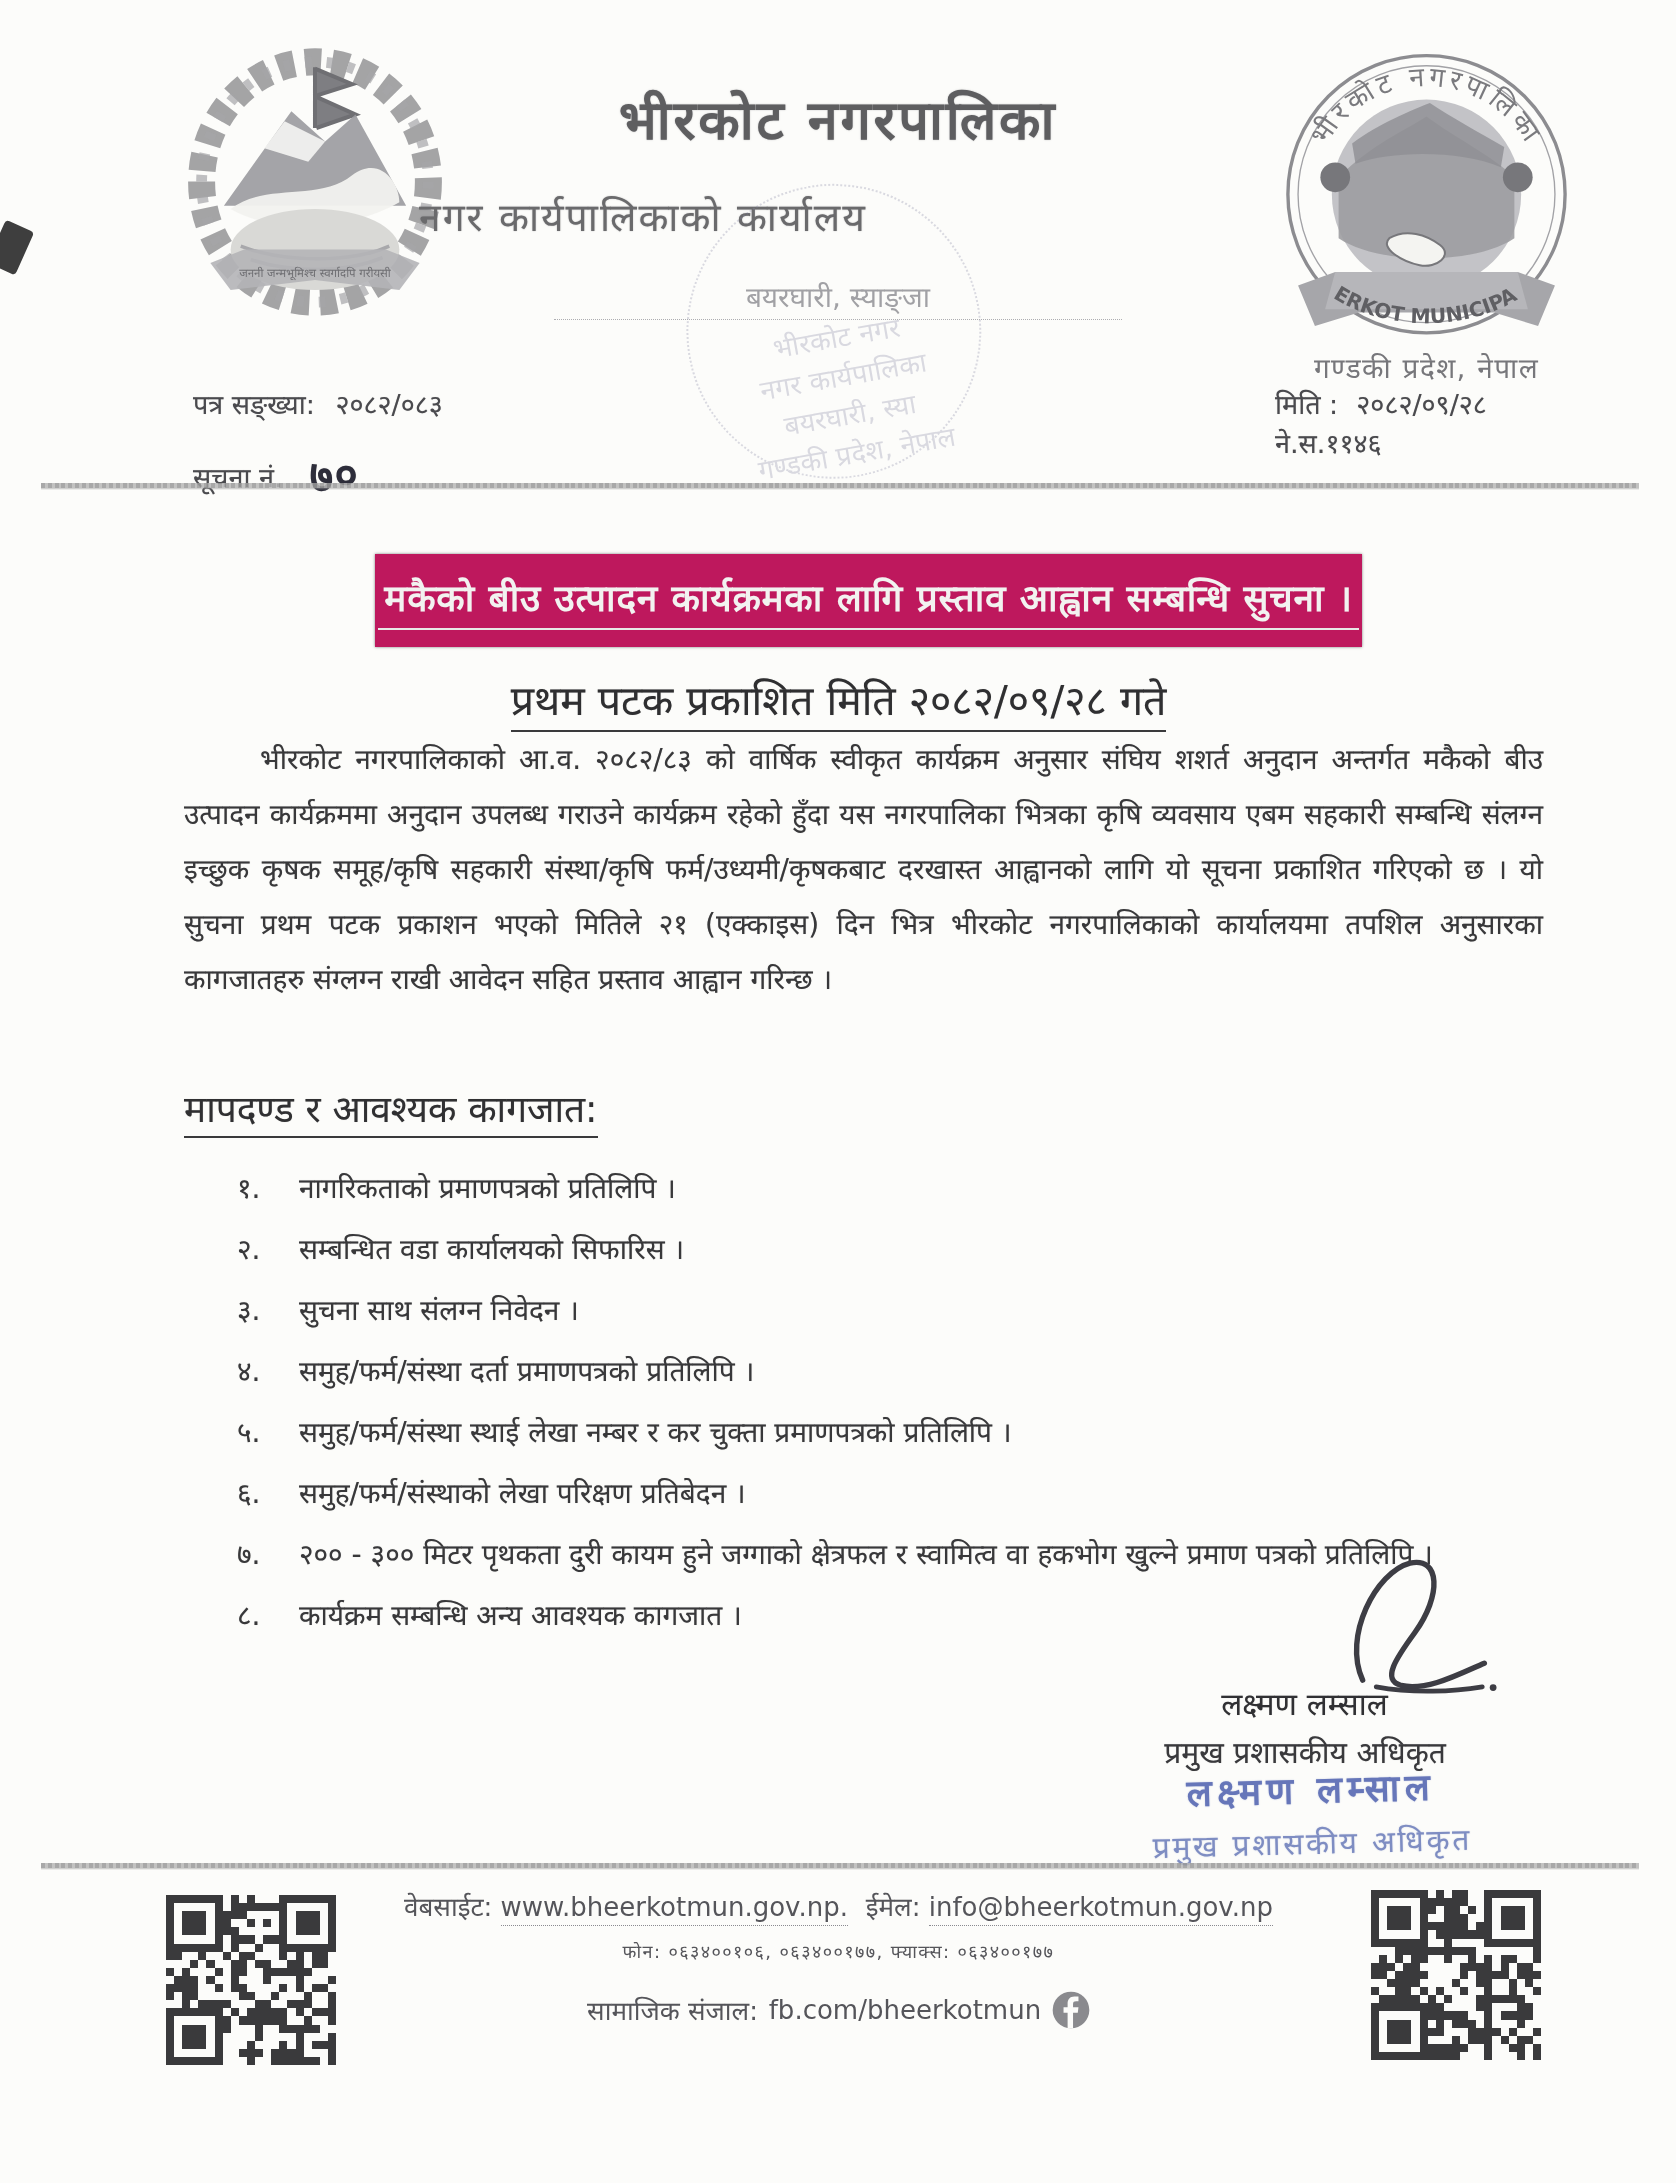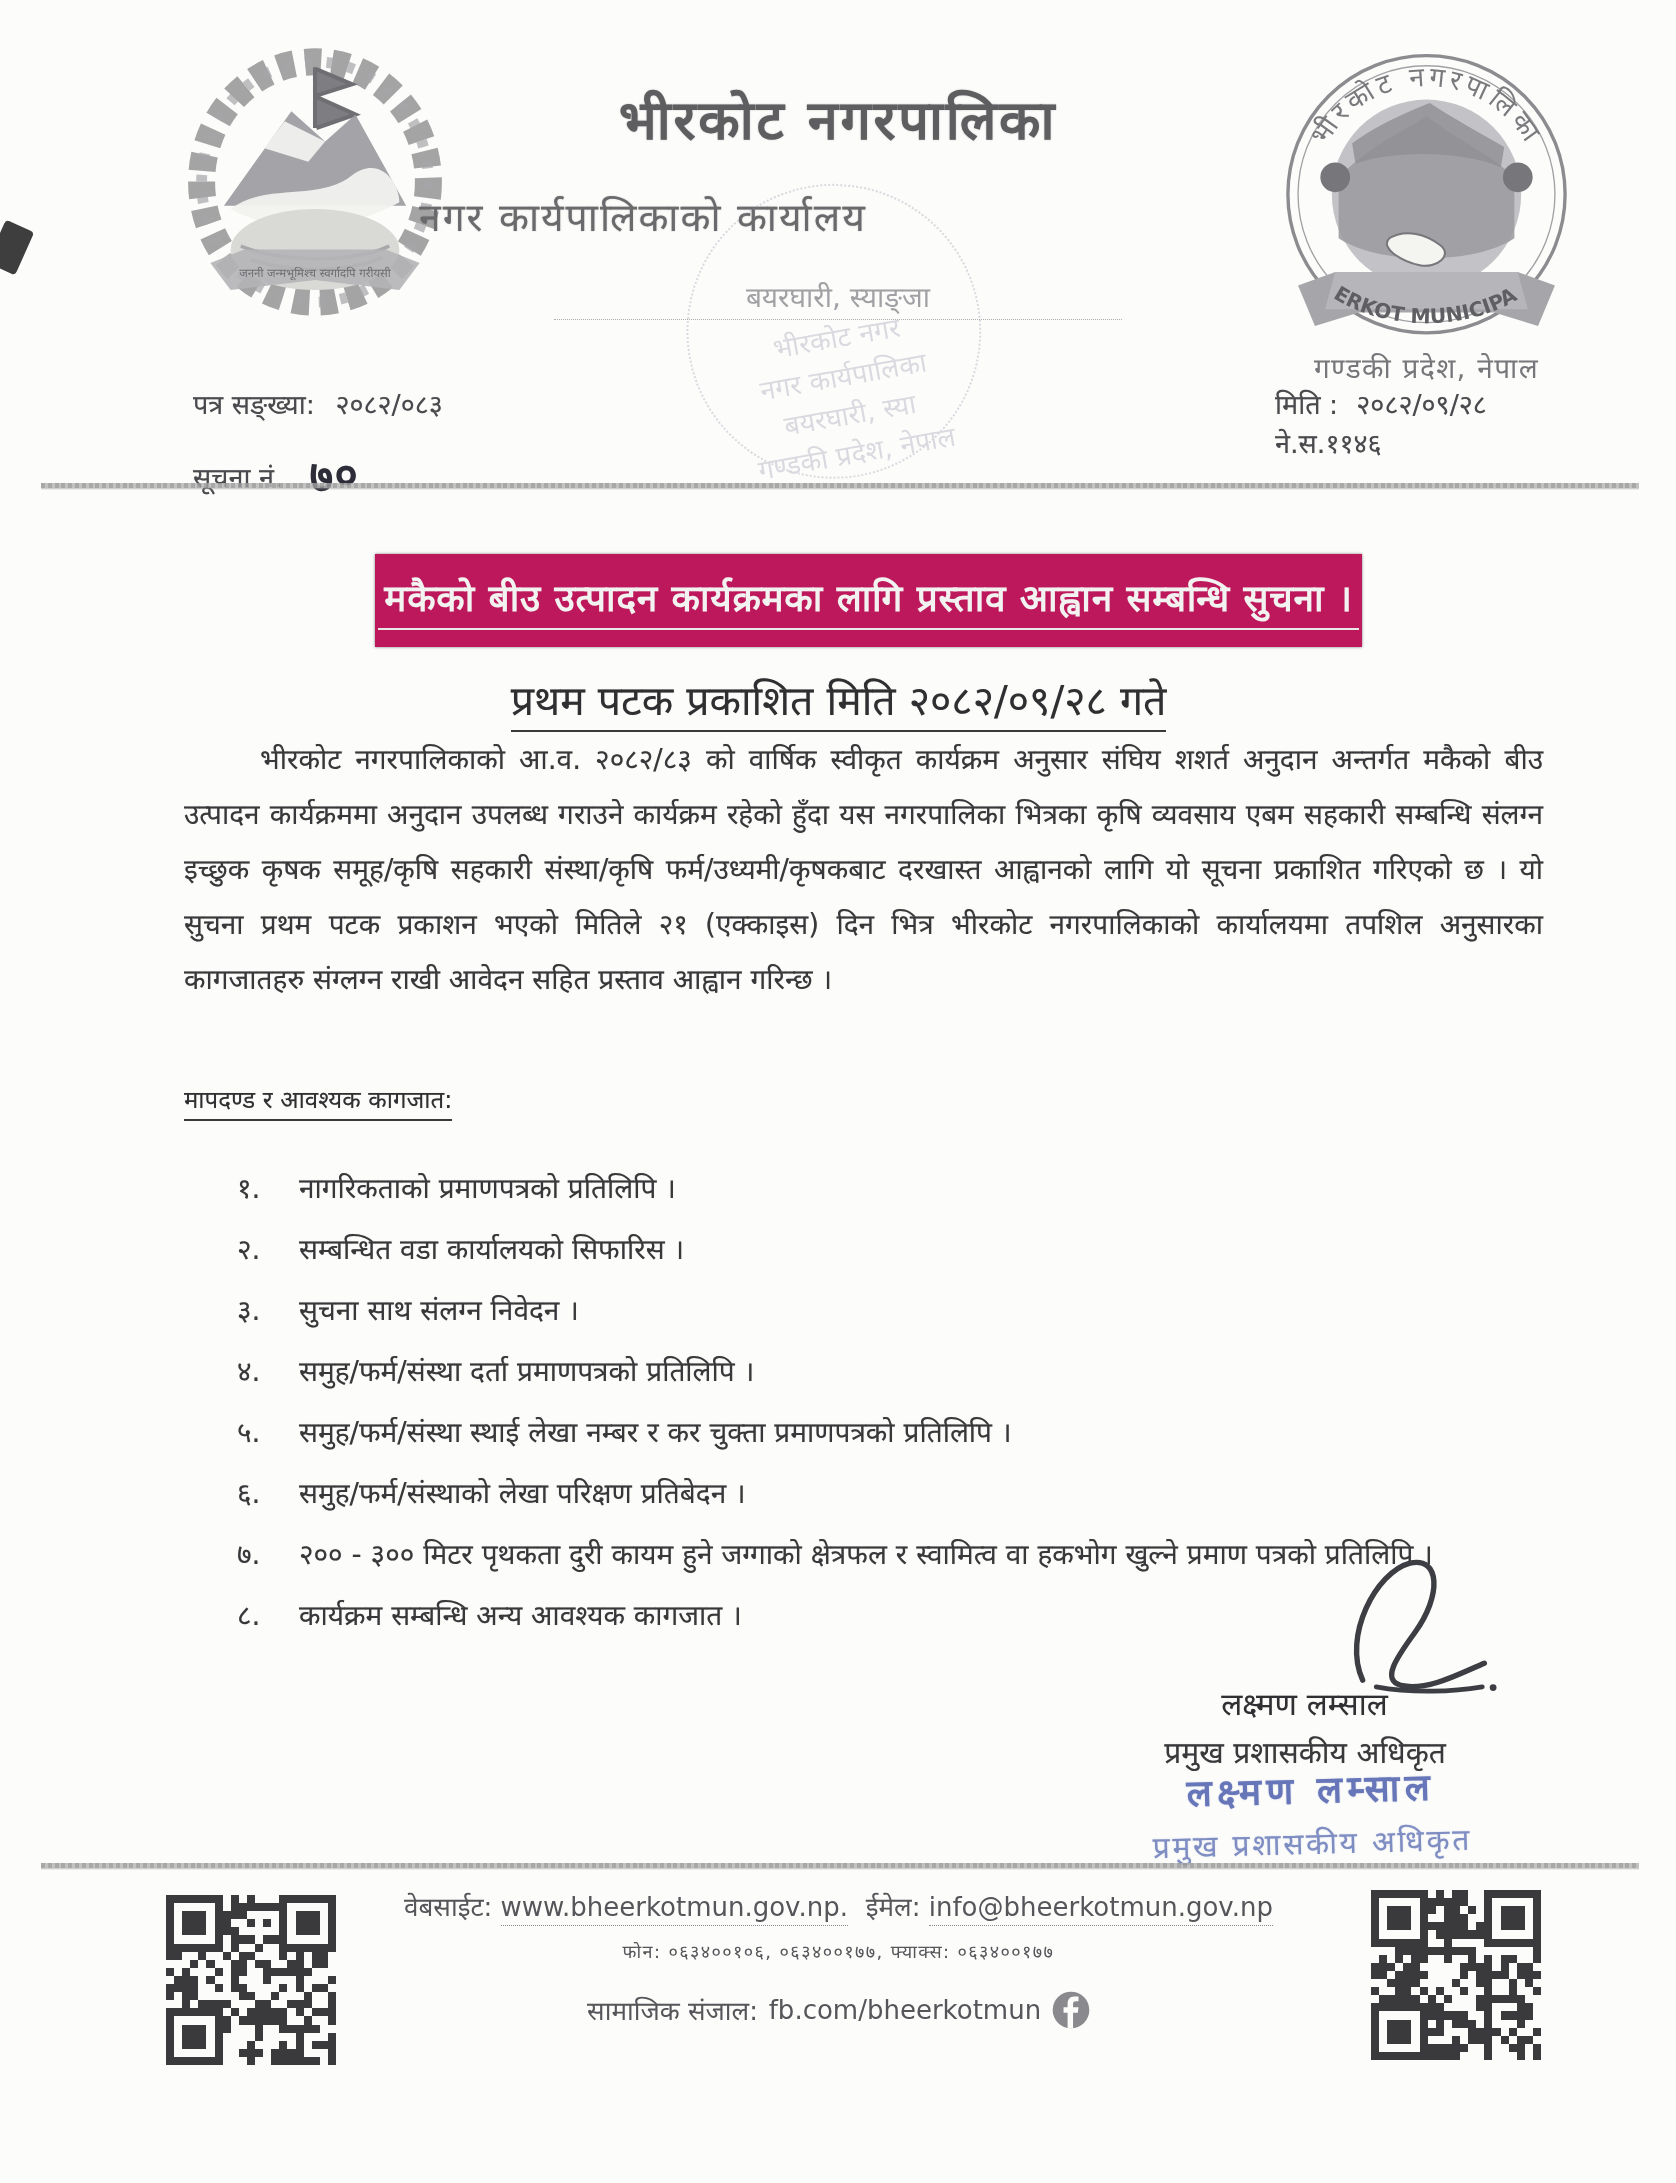--- a/index.html
+++ b/index.html
@@ -82,21 +82,21 @@
     font-size:41px;color:#2f2f31;
   }
   .subtitle span{border-bottom:2px solid #3a3a3c;padding-bottom:5.4px;}
   
   .body-par{
     left:184px;top:732px;width:1359px;
     font-size:28px;line-height:55px;text-align:justify;
     text-indent:76px;color:#38383a;
   }
   .req-head{
-    left:184px;top:1082px;font-size:24px;color:#303032;
+    left:184px;top:1082px;font-size:37px;color:#303032;
   }
   .req-head span{border-bottom:2px solid #3a3a3c;padding-bottom:5.4px;}
   .req-list{
     left:237px;top:1158px;width:1312px;
     font-size:28px;color:#38383a;
   }
   .req-list .li{display:flex;line-height:61px;}
   .req-list .num{flex:0 0 62px;}
   .req-list .txt{flex:1;}
   

